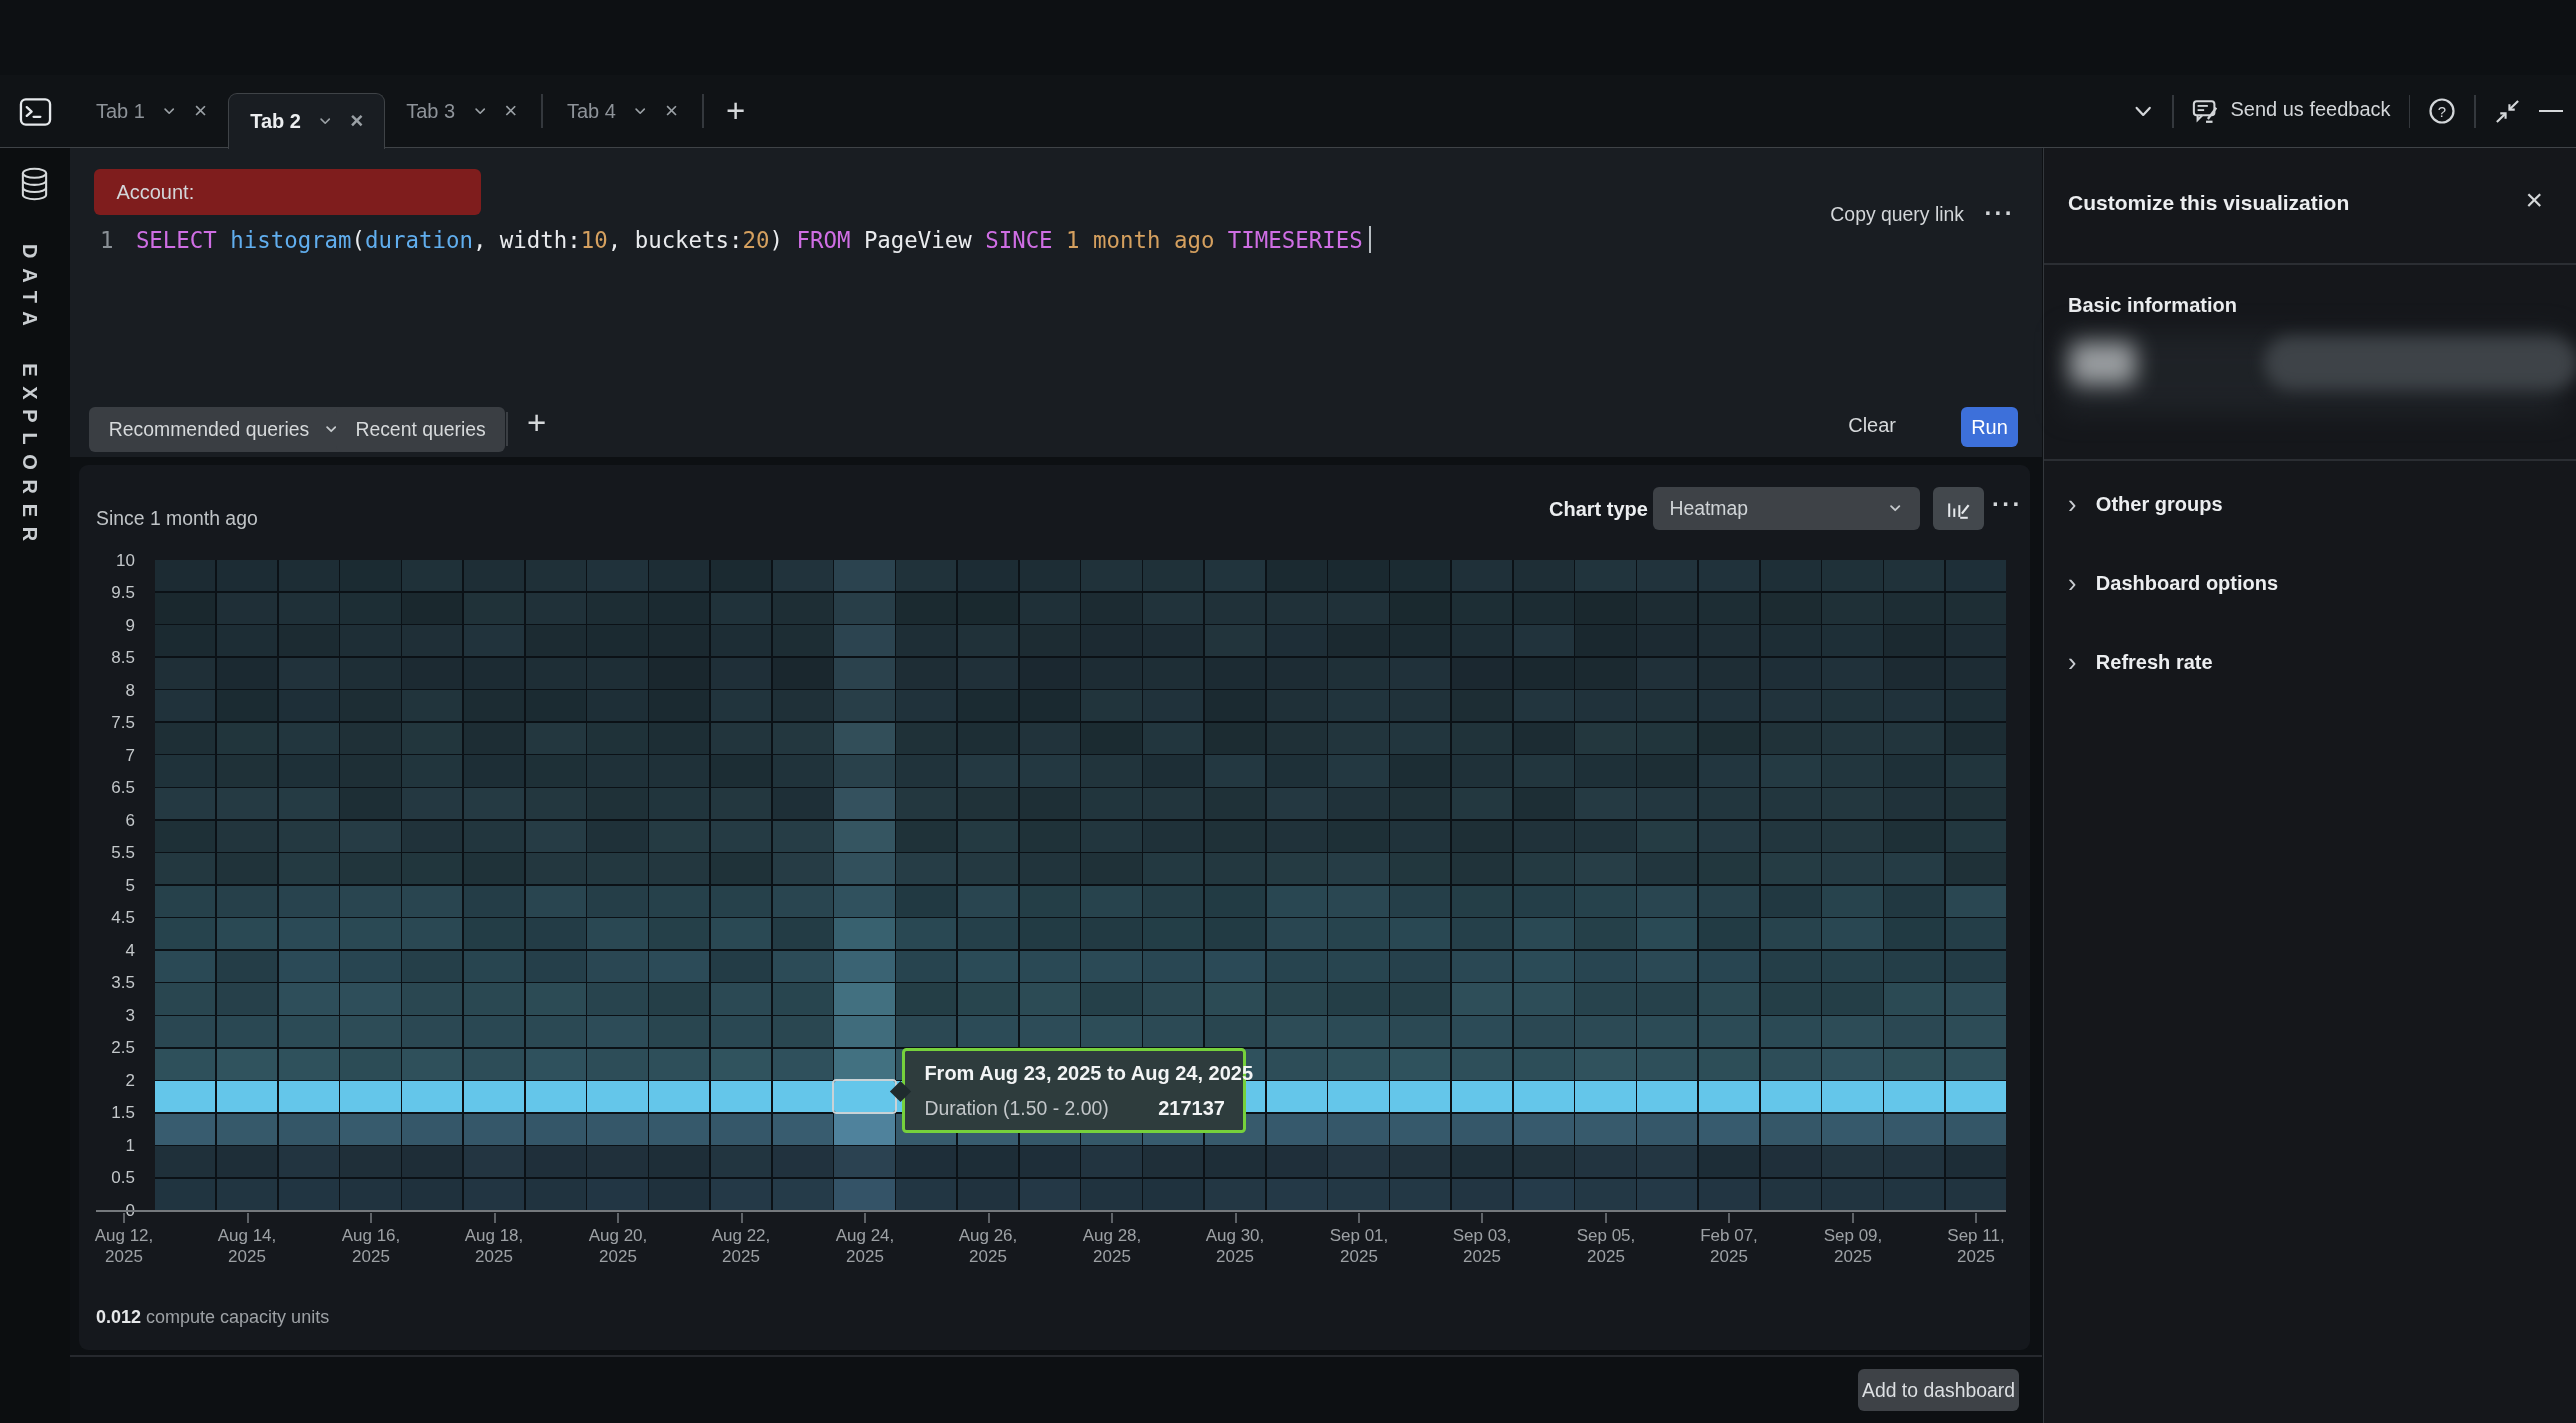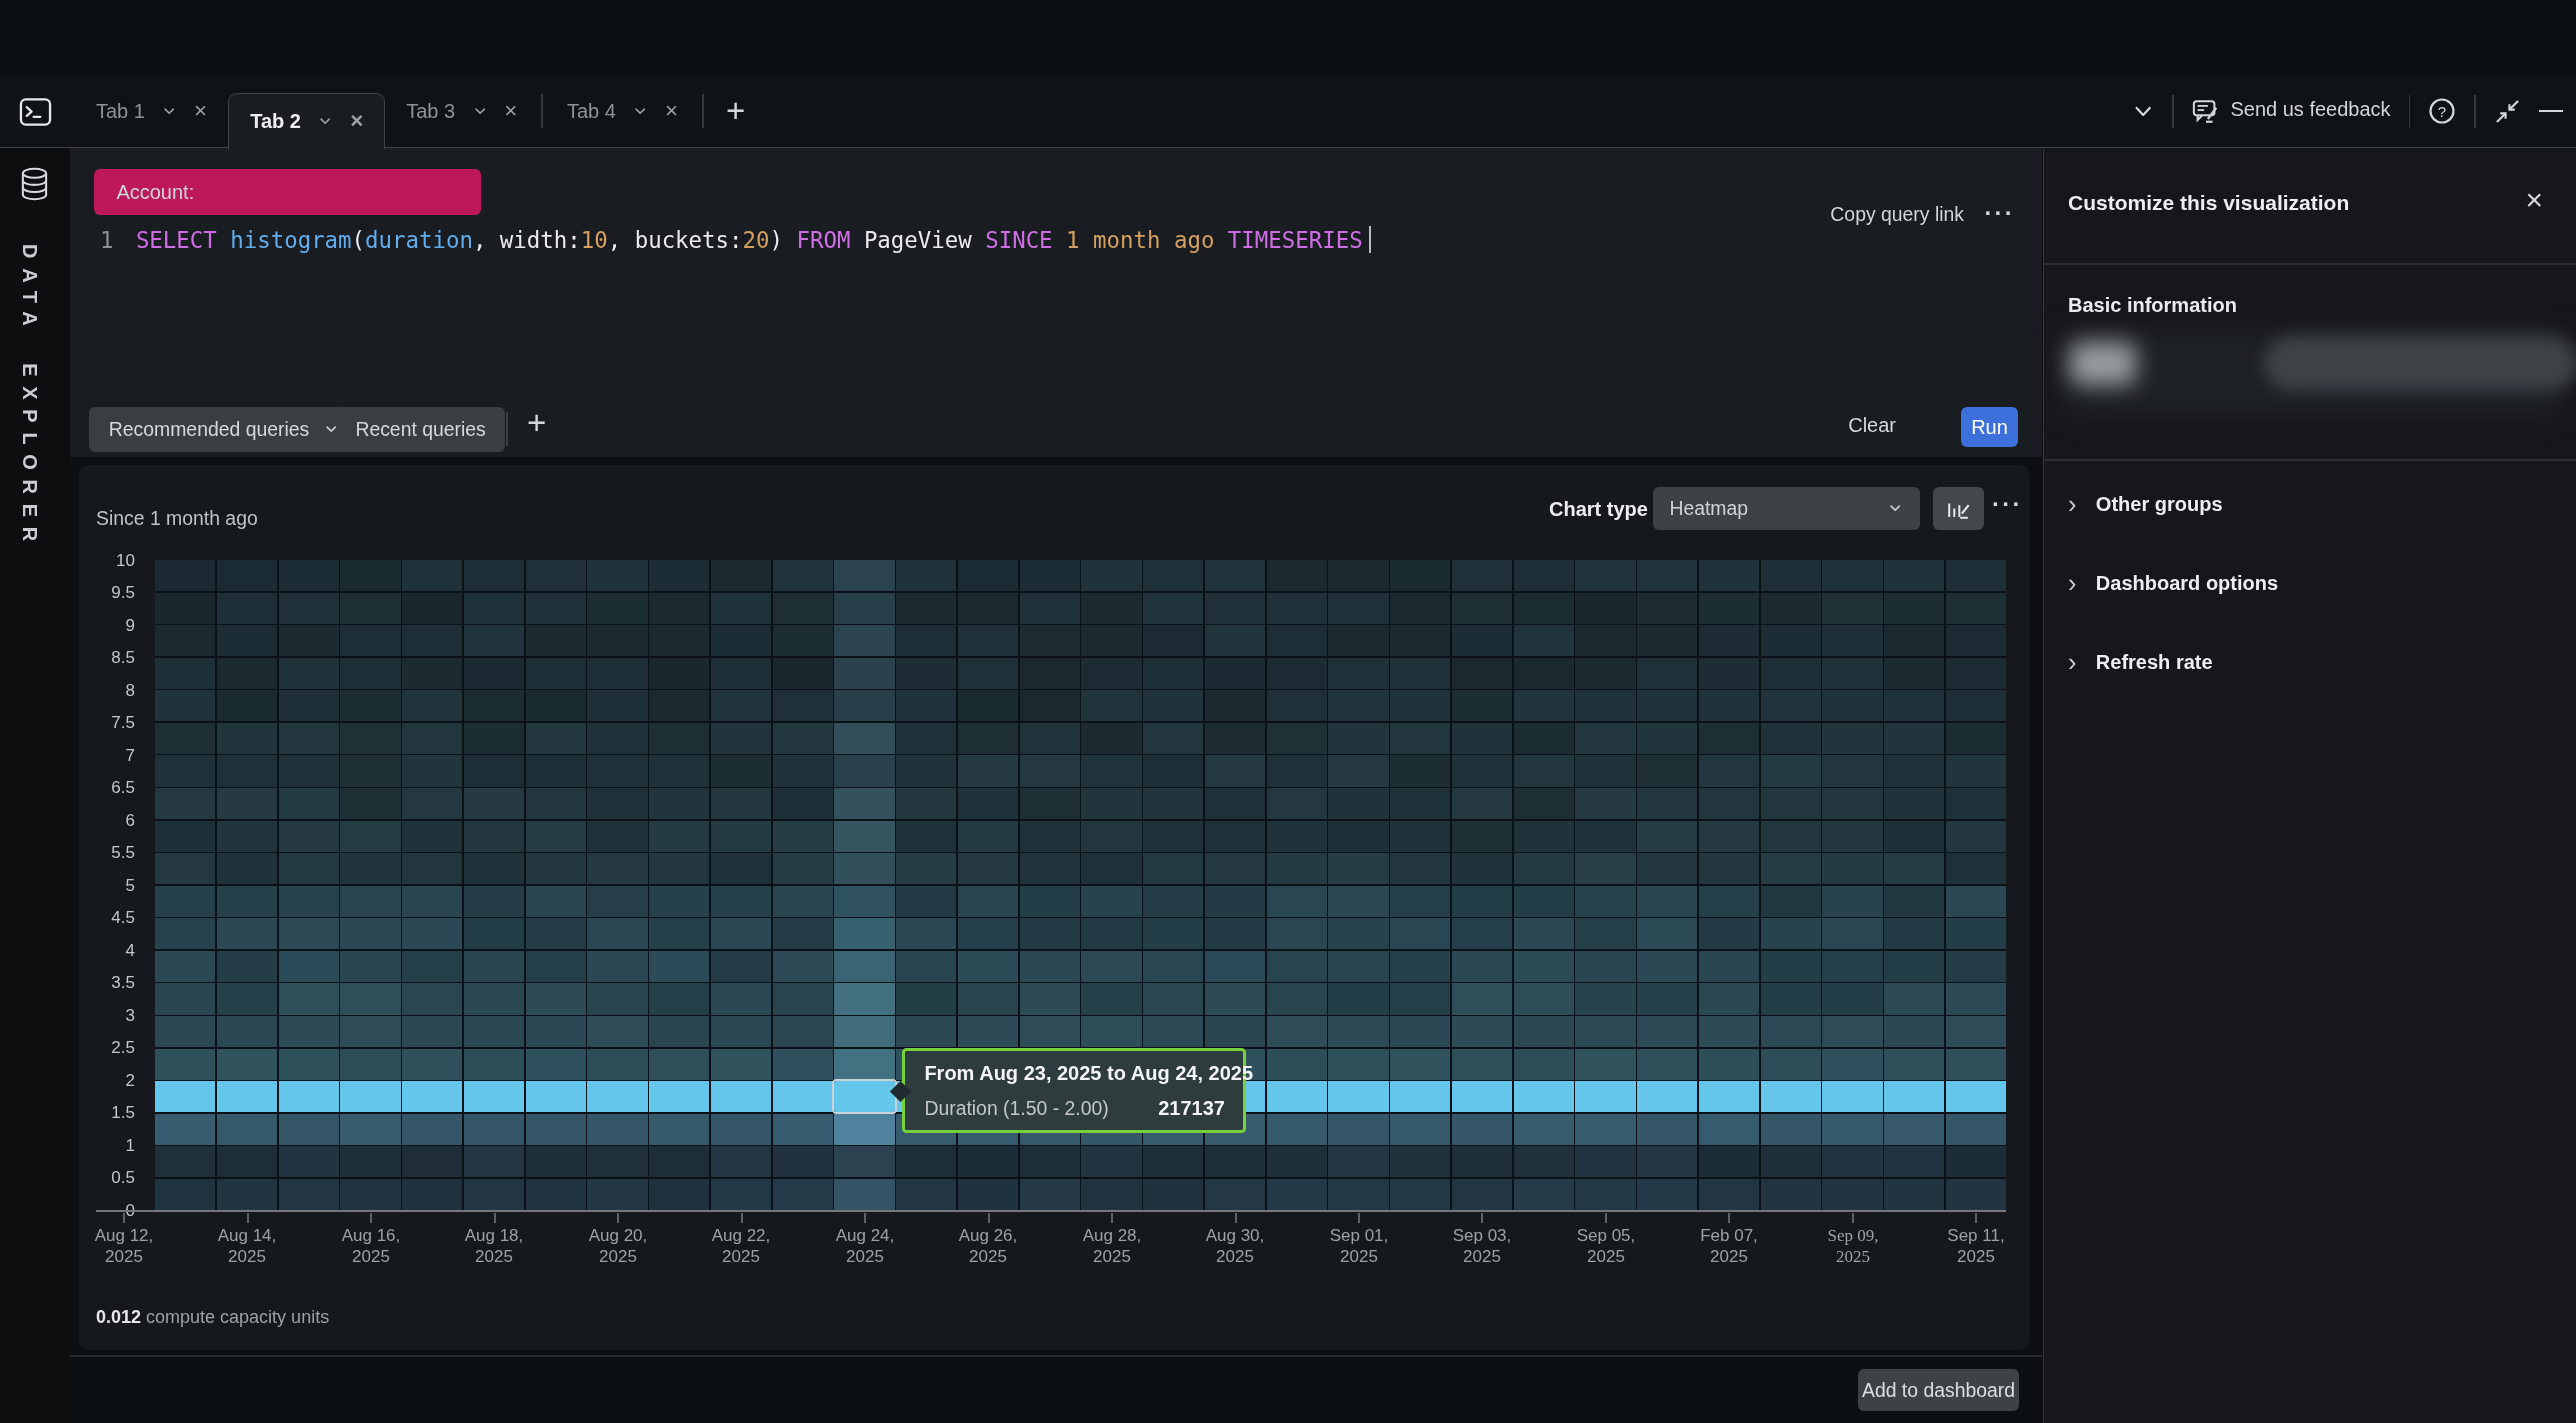--- a/index.html
+++ b/index.html
@@ -31,21 +31,21 @@
   #minimize-bar{width:24px;height:2.2px;background:#d5d8da;}
 
   
   #sidebar{position:absolute;left:0;top:148px;width:70px;height:1276px;background:#0c0e10;}
   #db-icon{position:absolute;left:19.4px;top:19.4px;}
   #sidebar-label{position:absolute;left:18px;top:96px;writing-mode:vertical-rl;text-orientation:mixed;
     font-size:20px;font-weight:bold;color:#c9cdd1;letter-spacing:9.7px;word-spacing:13.4px;}
 
   
   #query-panel{position:absolute;left:70px;top:148px;width:1972px;height:309px;background:#191d22;}
-  #account-chip{position:absolute;left:24px;top:21px;width:387px;height:46px;background:#be185d;
+  #account-chip{position:absolute;left:24px;top:21px;width:387px;height:46px;background:#7f1d1d;
     border-radius:6px;font-size:20px;color:#d3d6d9;line-height:46px;padding-left:22.4px;box-sizing:border-box;}
   #copy-link{position:absolute;right:78px;top:55px;font-size:19.4px;color:#d3d6d9;}
   #query-more{position:absolute;right:27px;top:51px;font-size:24px;font-weight:bold;color:#d3d6d9;letter-spacing:2.2px;}
   #code-line{position:absolute;left:30px;top:78px;display:flex;align-items:center;
     font-family:"DejaVu Sans Mono",monospace;font-size:22.4px;white-space:pre;}
   #line-no{color:#8a9096;margin-right:22.4px;}
   .tok-kw{color:#cf6ee4;} .tok-fn{color:#61aeee;} .tok-num{color:#d5a05f;} .tok-plain{color:#e9ebee;}
   #cursor{display:inline-block;width:2.2px;height:27px;background:#b6bcc1;margin-left:6px;}
   #rec-chip{position:absolute;left:19.4px;top:259px;height:45px;background:#3a3e43;border-radius:6px;
     display:flex;align-items:center;gap:13.4px;padding:0 19.4px;font-size:19.4px;color:#d6d9db;}
@@ -946,21 +946,21 @@
       <div class="xlab" style="left: 1550px;">
         <div>Sep 05,</div>
         <div>2025</div>
       </div>
       <div class="xtick" style="left: 1728px;"></div>
       <div class="xlab" style="left: 1673px;">
         <div>Feb 07,</div>
         <div>2025</div>
       </div>
       <div class="xtick" style="left: 1852px;"></div>
-      <div class="xlab" style="left: 1797px; font-family: Liberation Serif, serif;">
+      <div class="xlab" style="left: 1797px;">
         <div>Sep 09,</div>
         <div>2025</div>
       </div>
       <div class="xtick" style="left: 1975px;"></div>
       <div class="xlab" style="left: 1920px;">
         <div>Sep 11,</div>
         <div>2025</div>
       </div>
     </div>
   <div id="compute-line">

